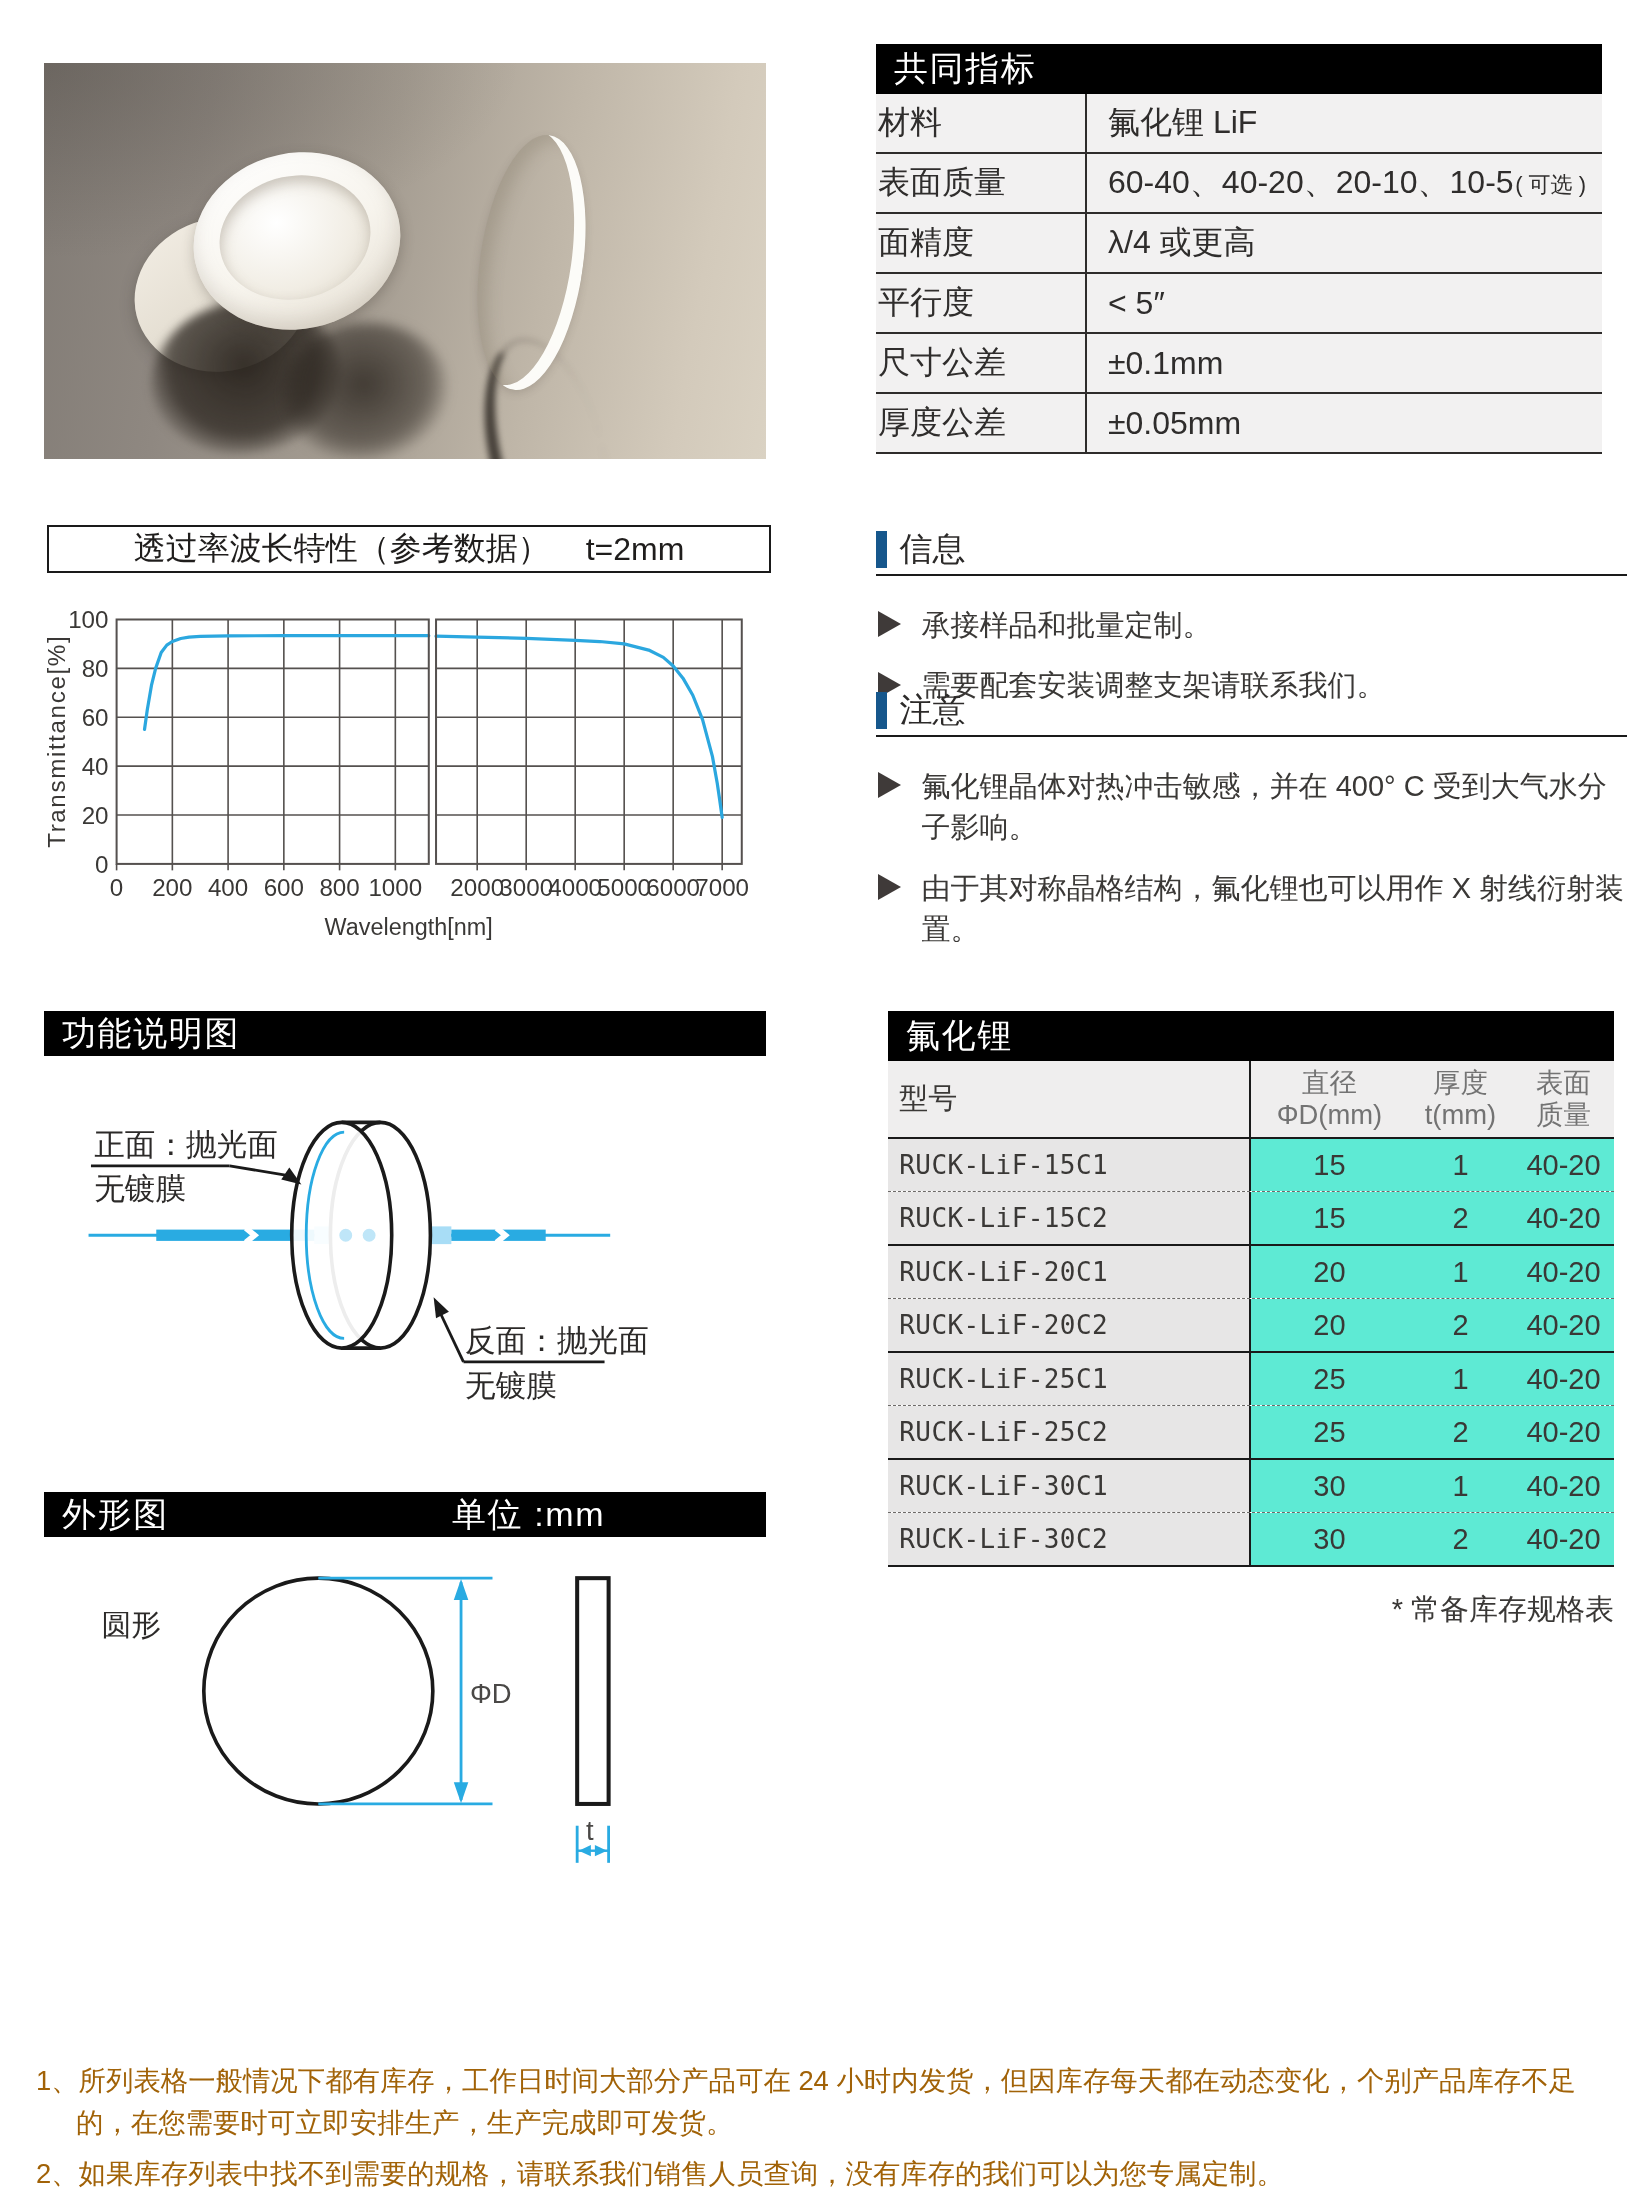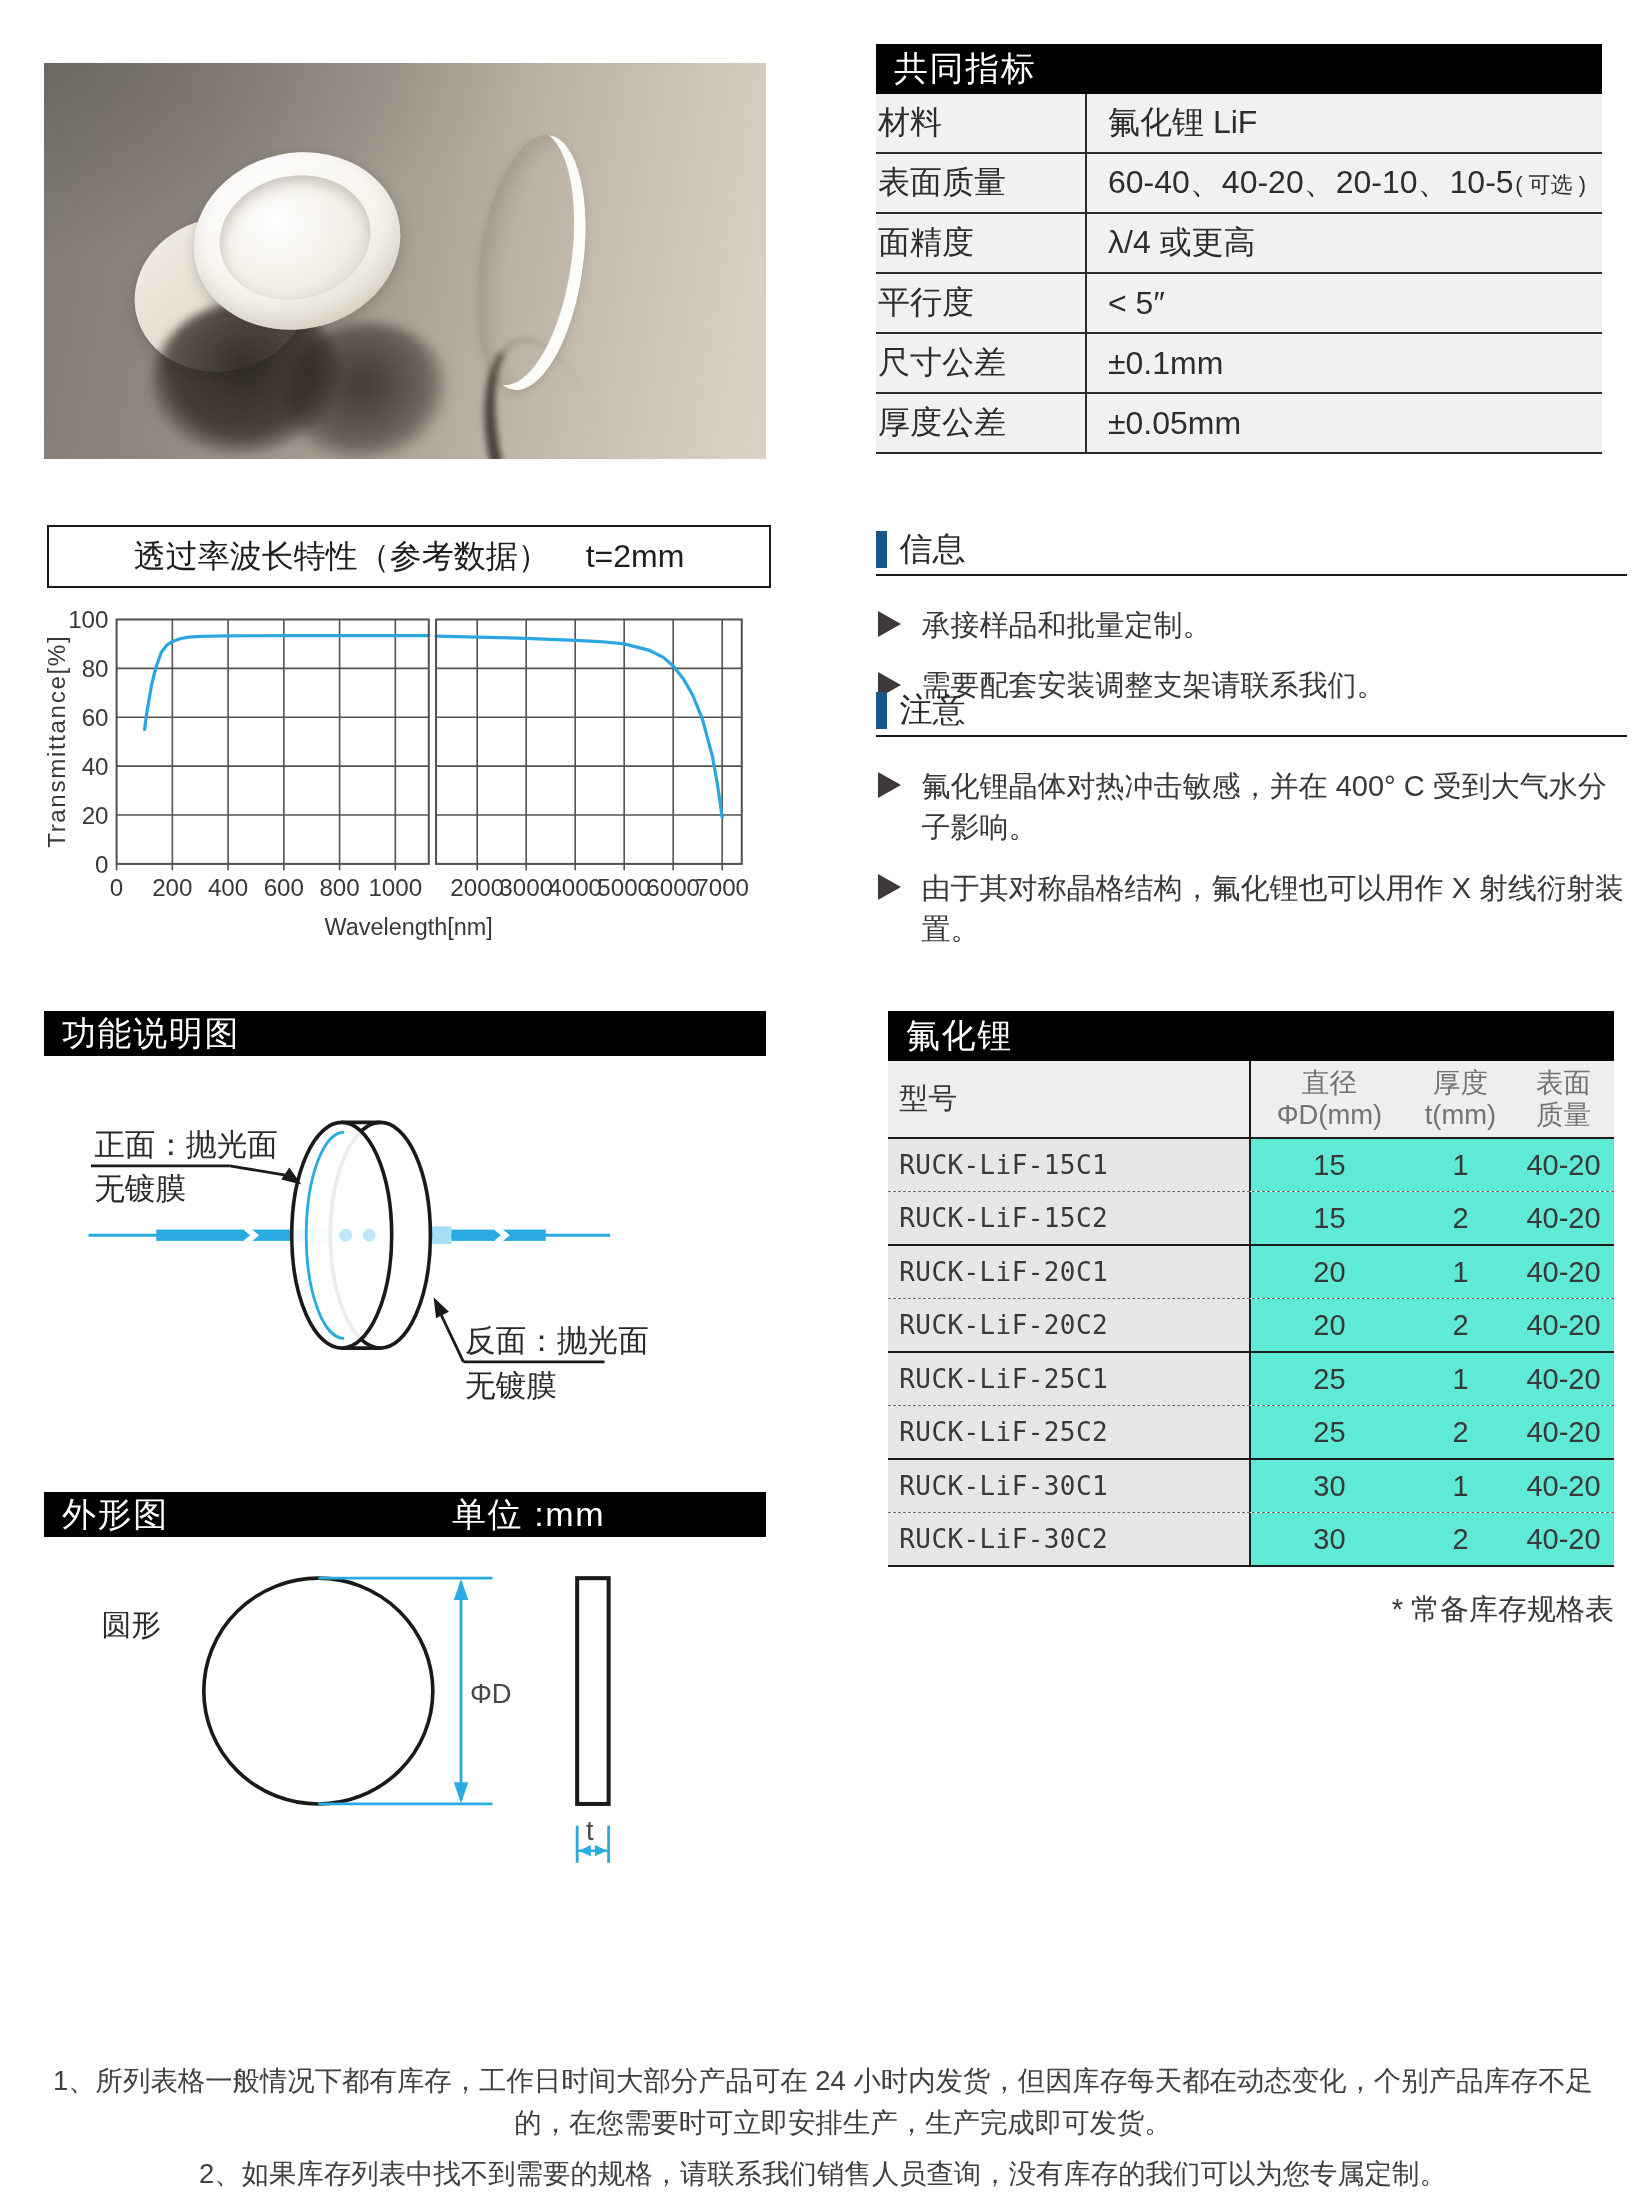--- a/index.html
+++ b/index.html
@@ -45,21 +45,21 @@
   .specs{left:876px;top:44px;width:726px;}
   .specs .bar{height:50px;}
   .spec-row{display:flex;height:58px;align-items:stretch;background:#f2f1f1;
     border-bottom:2.4px solid #2e2c2b;}
   .spec-label{width:211px;display:flex;align-items:center;padding-left:2px;
     font-size:32px;color:#2f2d2c;border-right:2.4px solid #2e2c2b;box-sizing:border-box;}
   .spec-value{flex:1;display:flex;align-items:center;padding-left:21px;font-size:32px;color:#2f2d2c;}
   .spec-note{font-size:22px;margin-left:1.6px;position:relative;top:2.4px;}
 
   
-  .chart-titlebox{left:47px;top:525px;width:724px;height:63px;border:2.4px solid #1a1a1a;box-sizing:border-box;
+  .chart-titlebox{left:47px;top:525px;width:724px;height:48px;border:2.4px solid #1a1a1a;box-sizing:border-box;
     display:flex;align-items:center;justify-content:center;gap:36px;font-size:32px;font-weight:500;color:#1f1d1c;}
   #chart-svg{left:44px;top:588px;}
 
   
   .iblock{left:876px;width:751px;}
   .ihead{display:flex;align-items:center;height:39px;border-bottom:2.4px solid #1a1a1a;padding-bottom:4.8px;}
   .bluebar{width:10.5px;height:37px;background:#16578c;flex:none;}
   .ihead span.t{font-size:33px;font-weight:500;color:#2c2a29;margin-left:13px;}
   .bullets{margin-top:29px;}
   .b-item{display:flex;margin-bottom:19.4px;}
@@ -86,22 +86,22 @@
   .prow.last{border-bottom:2.4px solid #1a1a1a;}
   .pfoot{margin-top:22.6px;text-align:right;font-size:29px;color:#3a3836;}
 
   
   .secbar{left:44px;width:722px;height:45px;}
   .unitlbl{position:absolute;left:408px;}
   svg text{font-family:"Liberation Sans",sans-serif;}
 
   
   .footnotes{left:36px;top:2060px;width:1574px;}
-  .footnotes p{margin:0 0 9.7px;font-size:27.4px;line-height:1.52;color:#404040;
-    padding-left:40px;text-indent:-40px;text-align:center;}
+  .footnotes p{margin:0 0 9.7px;font-size:27.4px;line-height:1.52;color:#a16207;
+    padding-left:40px;text-indent:-40px;}
 </style>
 </head>
 <body>
 
 <div class="abs photo">
   <div class="abs disc-back"></div>
   <div class="abs shadow-a"></div>
   <div class="abs shadow-b"></div>
   <div class="abs disc-front"></div>
   <div class="abs disc-front-inner"></div>

